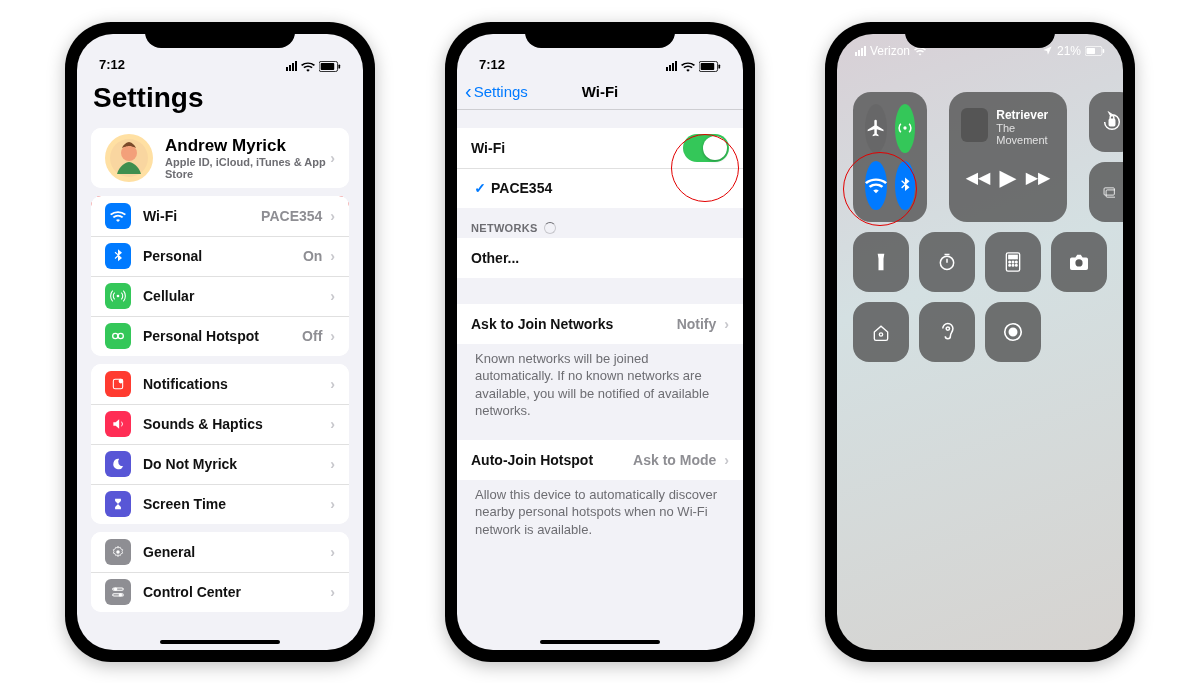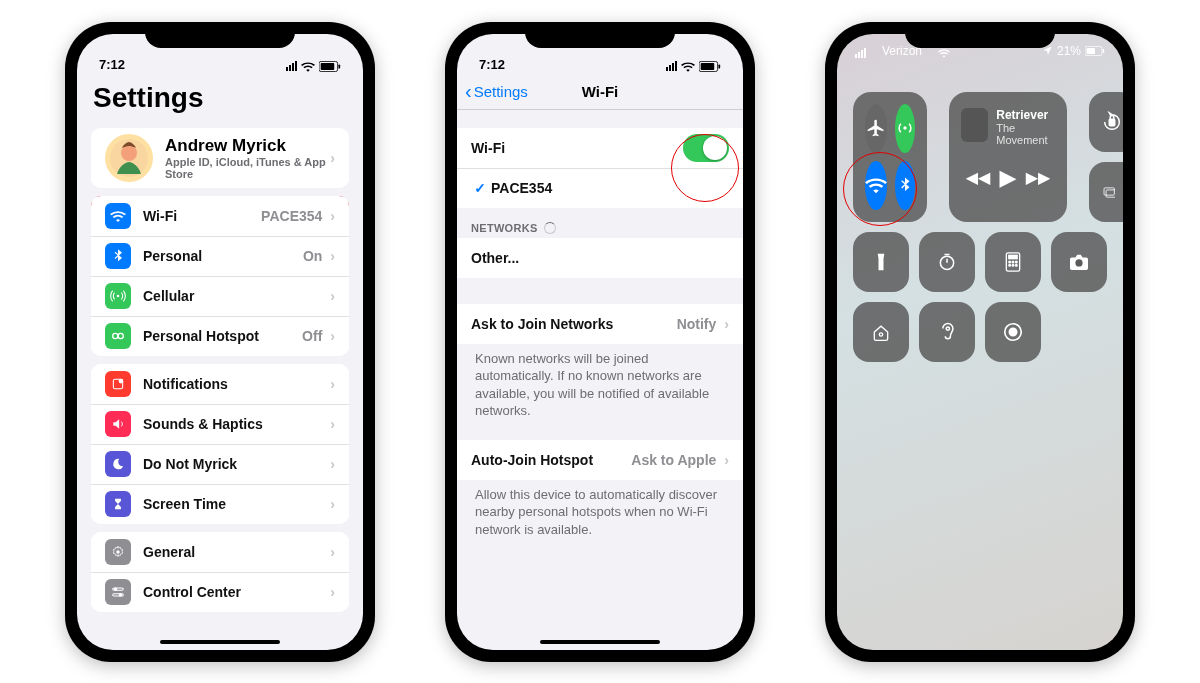--- a/index.html
+++ b/index.html
@@ -291,35 +291,35 @@
         <div class="label">Ask to Join Networks</div>
         <div class="value">Notify</div>
         <span class="chevron">›</span>
       </div>
     </div>
     <div class="section-footer">Known networks will be joined automatically. If no known networks are available, you will be notified of available networks.</div>
 
     <div class="cell-group" style="margin-top:16px">
       <div class="cell">
         <div class="label">Auto-Join Hotspot</div>
-        <div class="value">Ask to Apple</div>
+        <div class="value">Ask to Mode</div>
         <span class="chevron">›</span>
       </div>
     </div>
     <div class="section-footer">Allow this device to automatically discover nearby personal hotspots when no Wi-Fi network is available.</div>
     <div class="home-indicator"></div>
   </div>
 </div>
 
 <div class="phone">
   <div class="notch"></div>
   <div class="screen cc-screen">
     <div class="cc-pad">
       <div class="cc-status">
-        <div style="display:flex;align-items:flex-end;gap:16px">
+        <div style="display:flex;align-items:center;gap:4px">
           <div class="sig-bars" style="filter:brightness(5)">
               <span style="background:#fff"></span>
               <span style="background:#fff"></span>
               <span style="background:#fff"></span>
               <span style="background:#fff"></span>
             </div>
           <span>Verizon</span>
           <svg width="12" height="10" viewBox="0 0 24 18">
               <path fill="#fff" d="M12 18l-3-3a5 5 0 016 0l-3 3zm-6-6l-2-2a14 14 0 0116 0l-2 2a10 10 0 00-12 0zm-4-4L0 6a20 20 0 0124 0l-2 2a16 16 0 00-20 0z"></path>
             </svg>

